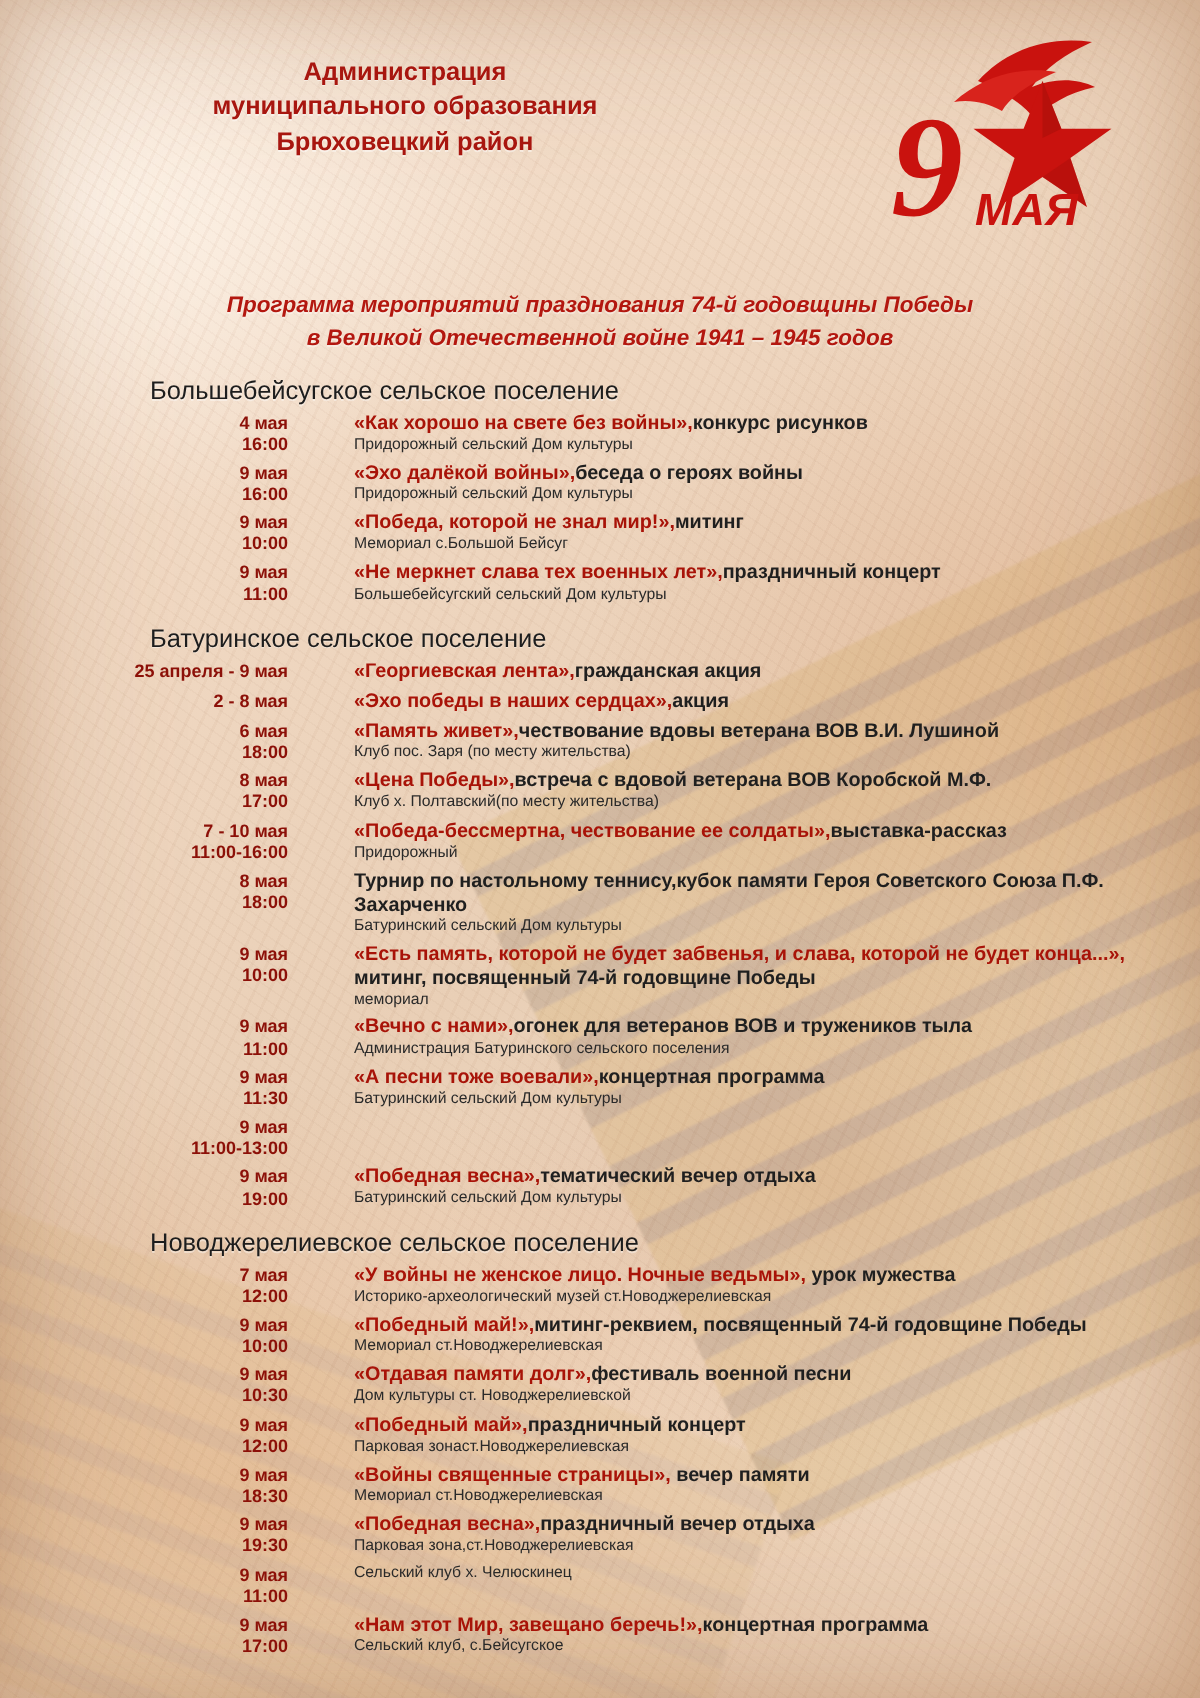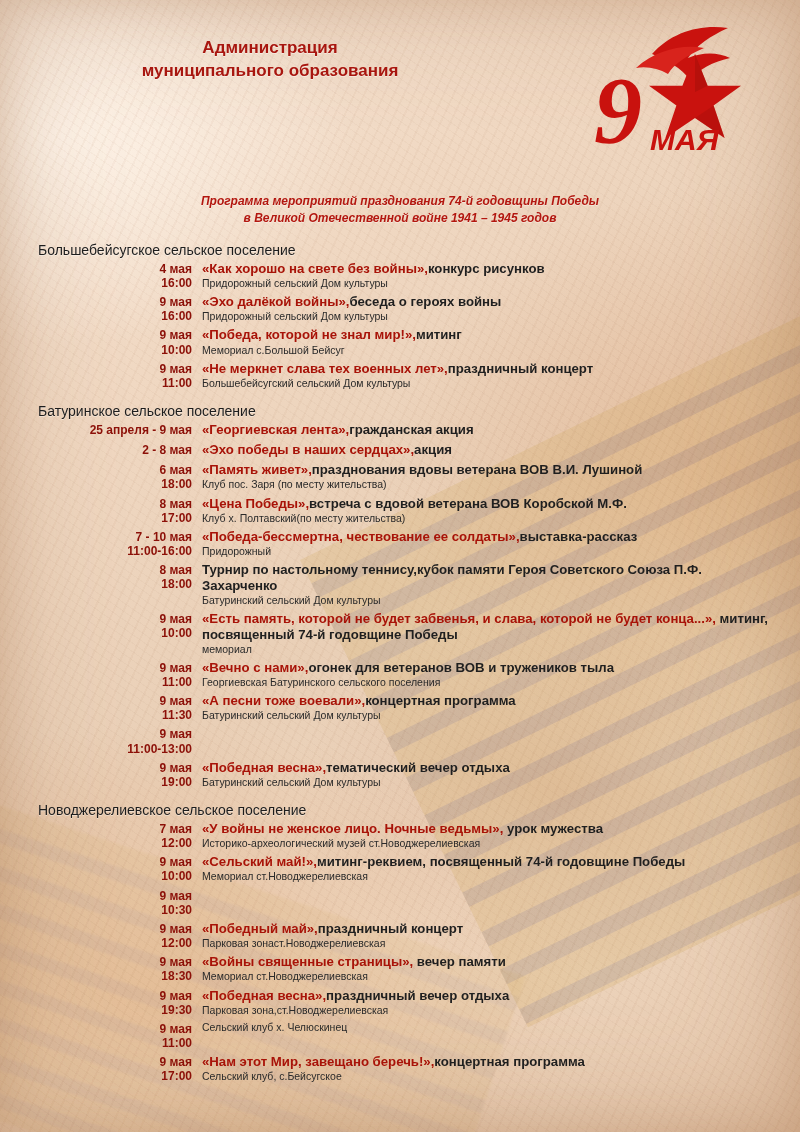--- a/index.html
+++ b/index.html
@@ -103,43 +103,44 @@
   }
   .emblem svg { display:block; }
 
   
   .doc-title {
     margin: 8px 0 0 0;
     text-align: center;
     color: #b3170f;
     font-weight: bold;
     font-style: italic;
-    font-size: 12px;
+    font-size: 15px;
     line-height: 1.45;
     text-shadow: 0 1px 0 rgba(255,255,255,0.4);
   }
   .doc-title .l1 { display: block; }
   .doc-title .l2 { display: block; }
 
   
   .section { margin-top: 10px; }
   .section-title {
     color: #1d1d1d;
-    font-size: 14px;
+    font-size: 17px;
     font-weight: 500;
-    padding-left: 38px;
+    padding-left: 100px;
     margin-bottom: 2px;
     text-shadow: 0 1px 0 rgba(255,255,255,0.4);
   }
   .first-section { margin-top: 14px; }
 
   .event {
     display: flex;
     align-items: flex-start;
     padding: 1px 0 3px 0;
+    gap: 34px;
   }
   .ev-date {
     width: 192px;
     flex: 0 0 192px;
     text-align: right;
     padding-right: 10px;
     color: #8c1008;
     font-weight: bold;
     font-size: 12px;
     line-height: 1.18;
@@ -175,20 +176,21 @@
   <div class="ribbon"></div>
   <div class="ribbon2"></div>
   <div class="vignette"></div>
 
   <div class="content">
 
     <div class="header">
       <div class="org-title">
         <div>Администрация</div>
         <div>муниципального образования</div>
+        <div>Брюховецкий район</div>
       </div>
 
       <div class="emblem">
         <svg width="220" height="160" viewBox="0 0 220 160" xmlns="http://www.w3.org/2000/svg">
 
           <path d="M120 36 C140 14 168 6 196 10 C178 18 164 28 156 40 C170 34 186 34 198 40 C180 44 166 52 158 62 C150 50 134 42 120 36 Z" fill="#c9120e"></path>
           <path d="M104 50 C124 32 150 26 172 30 C154 38 142 46 136 56 C126 50 114 48 104 50 Z" fill="#d8231c"></path>
 
           <g transform="translate(163,82)">
             <path d="M0,-46 L12.6,-14.2 L46,-14.2 L18.6,5.4 L29.6,38 L0,18 L-29.6,38 L-18.6,5.4 L-46,-14.2 L-12.6,-14.2 Z" fill="#c9120e"></path>
@@ -252,21 +254,21 @@
           <div class="event">
             <div class="ev-date"><span class="d1">2 - 8 мая</span><span class="d2"></span></div>
             <div class="ev-body">
               <div class="ev-title"><span>«Эхо победы в наших сердцах»,</span><span class="plain">акция</span></div>
               <div class="ev-place"></div>
             </div>
           </div>
           <div class="event">
             <div class="ev-date"><span class="d1">6 мая</span><span class="d2">18:00</span></div>
             <div class="ev-body">
-              <div class="ev-title"><span>«Память живет»,</span><span class="plain">празднования вдовы ветерана ВОВ В.И. Лушиной</span></div>
+              <div class="ev-title"><span>«Память живет»,</span><span class="plain">чествование вдовы ветерана ВОВ В.И. Лушиной</span></div>
               <div class="ev-place">Клуб пос. Заря (по месту жительства)</div>
             </div>
           </div>
           <div class="event">
             <div class="ev-date"><span class="d1">8 мая</span><span class="d2">17:00</span></div>
             <div class="ev-body">
               <div class="ev-title"><span>«Цена Победы»,</span><span class="plain">встреча с вдовой  ветерана ВОВ Коробской М.Ф.</span></div>
               <div class="ev-place">Клуб х. Полтавский(по месту жительства)</div>
             </div>
           </div>
@@ -288,21 +290,21 @@
             <div class="ev-date"><span class="d1">9 мая</span><span class="d2">10:00</span></div>
             <div class="ev-body">
               <div class="ev-title"><span>«Есть память, которой не будет забвенья, и слава, которой не будет конца...»,</span><span class="plain"> митинг, посвященный 74-й годовщине Победы</span></div>
               <div class="ev-place">мемориал</div>
             </div>
           </div>
           <div class="event">
             <div class="ev-date"><span class="d1">9 мая</span><span class="d2">11:00</span></div>
             <div class="ev-body">
               <div class="ev-title"><span>«Вечно с нами»,</span><span class="plain">огонек для ветеранов ВОВ и тружеников тыла</span></div>
-              <div class="ev-place">Георгиевская Батуринского сельского поселения</div>
+              <div class="ev-place">Администрация Батуринского сельского поселения</div>
             </div>
           </div>
           <div class="event">
             <div class="ev-date"><span class="d1">9 мая</span><span class="d2">11:30</span></div>
             <div class="ev-body">
               <div class="ev-title"><span>«А песни тоже воевали»,</span><span class="plain">концертная программа</span></div>
               <div class="ev-place">Батуринский сельский Дом культуры</div>
             </div>
           </div>
           <div class="event">
@@ -321,26 +323,30 @@
           <div class="event">
             <div class="ev-date"><span class="d1">7 мая</span><span class="d2">12:00</span></div>
             <div class="ev-body">
               <div class="ev-title"><span>«У войны не женское лицо. Ночные ведьмы»,</span><span class="plain"> урок мужества</span></div>
               <div class="ev-place">Историко-археологический музей ст.Новоджерелиевская</div>
             </div>
           </div>
           <div class="event">
             <div class="ev-date"><span class="d1">9 мая</span><span class="d2">10:00</span></div>
             <div class="ev-body">
-              <div class="ev-title"><span>«Сельский май!»,</span><span class="plain">митинг-реквием, посвященный 74-й годовщине Победы</span></div>
+              <div class="ev-title"><span>«Победный май!»,</span><span class="plain">митинг-реквием, посвященный 74-й годовщине Победы</span></div>
               <div class="ev-place">Мемориал ст.Новоджерелиевская</div>
             </div>
           </div>
           <div class="event">
             <div class="ev-date"><span class="d1">9 мая</span><span class="d2">10:30</span></div>
+            <div class="ev-body">
+              <div class="ev-title"><span>«Отдавая памяти долг»,</span><span class="plain">фестиваль военной песни</span></div>
+              <div class="ev-place">Дом культуры ст. Новоджерелиевской</div>
+            </div>
           </div>
           <div class="event">
             <div class="ev-date"><span class="d1">9 мая</span><span class="d2">12:00</span></div>
             <div class="ev-body">
               <div class="ev-title"><span>«Победный май»,</span><span class="plain">праздничный концерт</span></div>
               <div class="ev-place">Парковая зонаст.Новоджерелиевская</div>
             </div>
           </div>
           <div class="event">
             <div class="ev-date"><span class="d1">9 мая</span><span class="d2">18:30</span></div>

